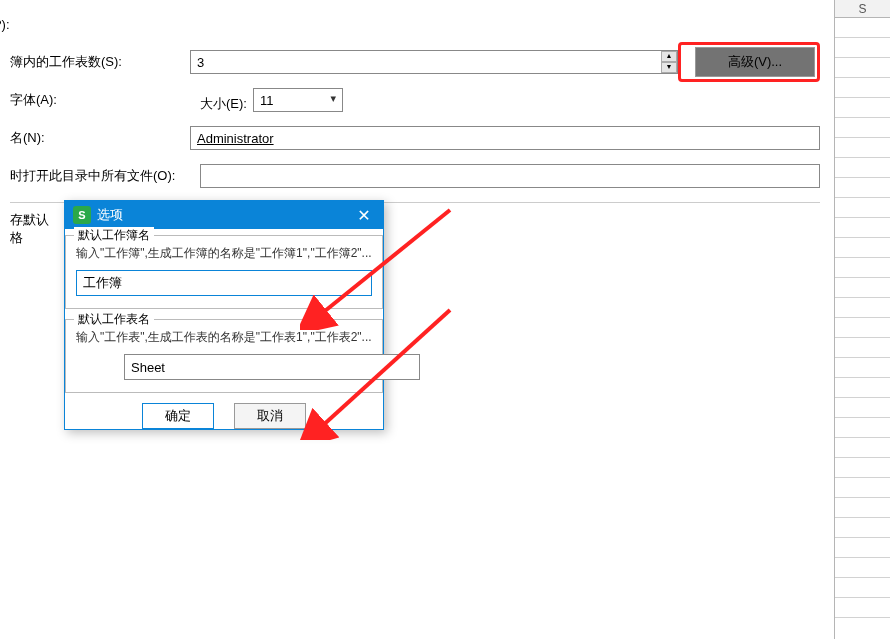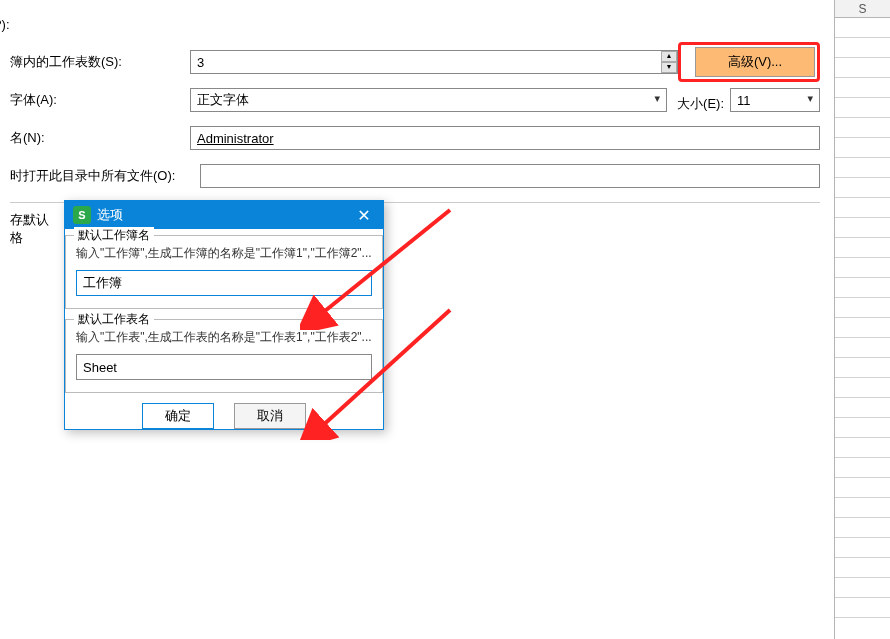--- a/index.html
+++ b/index.html
@@ -52,21 +52,21 @@
     .spinner-btn {
       flex: 1;
       background: #e5e5e5;
       border: 1px solid #aaa;
       font-size: 7px;
       line-height: 7px;
       text-align: center;
       cursor: pointer;
     }
     .btn {
-      background: #fdba74;
+      background: #737373;
       border: 1px solid #999;
       height: 30px;
       padding: 0 18px;
       font-size: 13px;
       cursor: pointer;
     }
     .btn-advanced {
       margin-left: 12px;
       width: 120px;
       height: 30px;
@@ -182,21 +182,21 @@
       line-height: 1.5;
       margin-bottom: 8px;
     }
     .dlg-input {
       width: 100%;
       border: 1px solid #0a84d8;
       height: 26px;
       padding: 2px 6px;
       font-size: 13px;
     }
-    .dlg-input.plain { border: 1px solid #888; }
+    .dlg-input.plain { border: 1px solid #888; margin-left: 48px; }
     .dlg-buttons {
       display: flex;
       justify-content: center;
       gap: 20px;
       margin-top: 4px;
     }
     .dlg-btn {
       width: 72px;
       height: 26px;
       border: 1px solid #999;
@@ -232,23 +232,20 @@
         <div class="spinner-btn">▼</div>
       </div>
     </div>
     <span class="highlight-box">
       <button class="btn btn-advanced">高级(V)...</button>
     </span>
   </div>
 
   <div class="form-row">
     <span class="label">字体(A):</span>
-    <div class="select" style="flex:1">
-      <span>正文字体</span>
-    </div>
     <span style="margin:8px 6px 0 10px">大小(E):</span>
     <div class="select" style="width:90px">
       <span>11</span>
     </div>
   </div>
 
   <div class="form-row">
     <span class="label">名(N):</span>
     <input class="input-text" style="flex: 1 1 0%; text-decoration: underline;" value="Administrator">
   </div>

